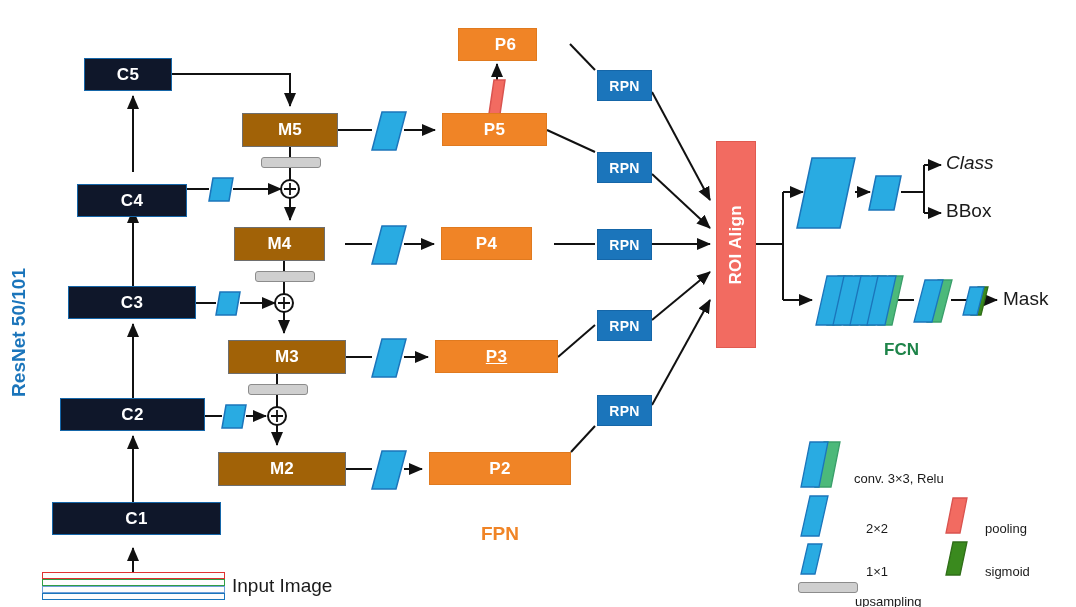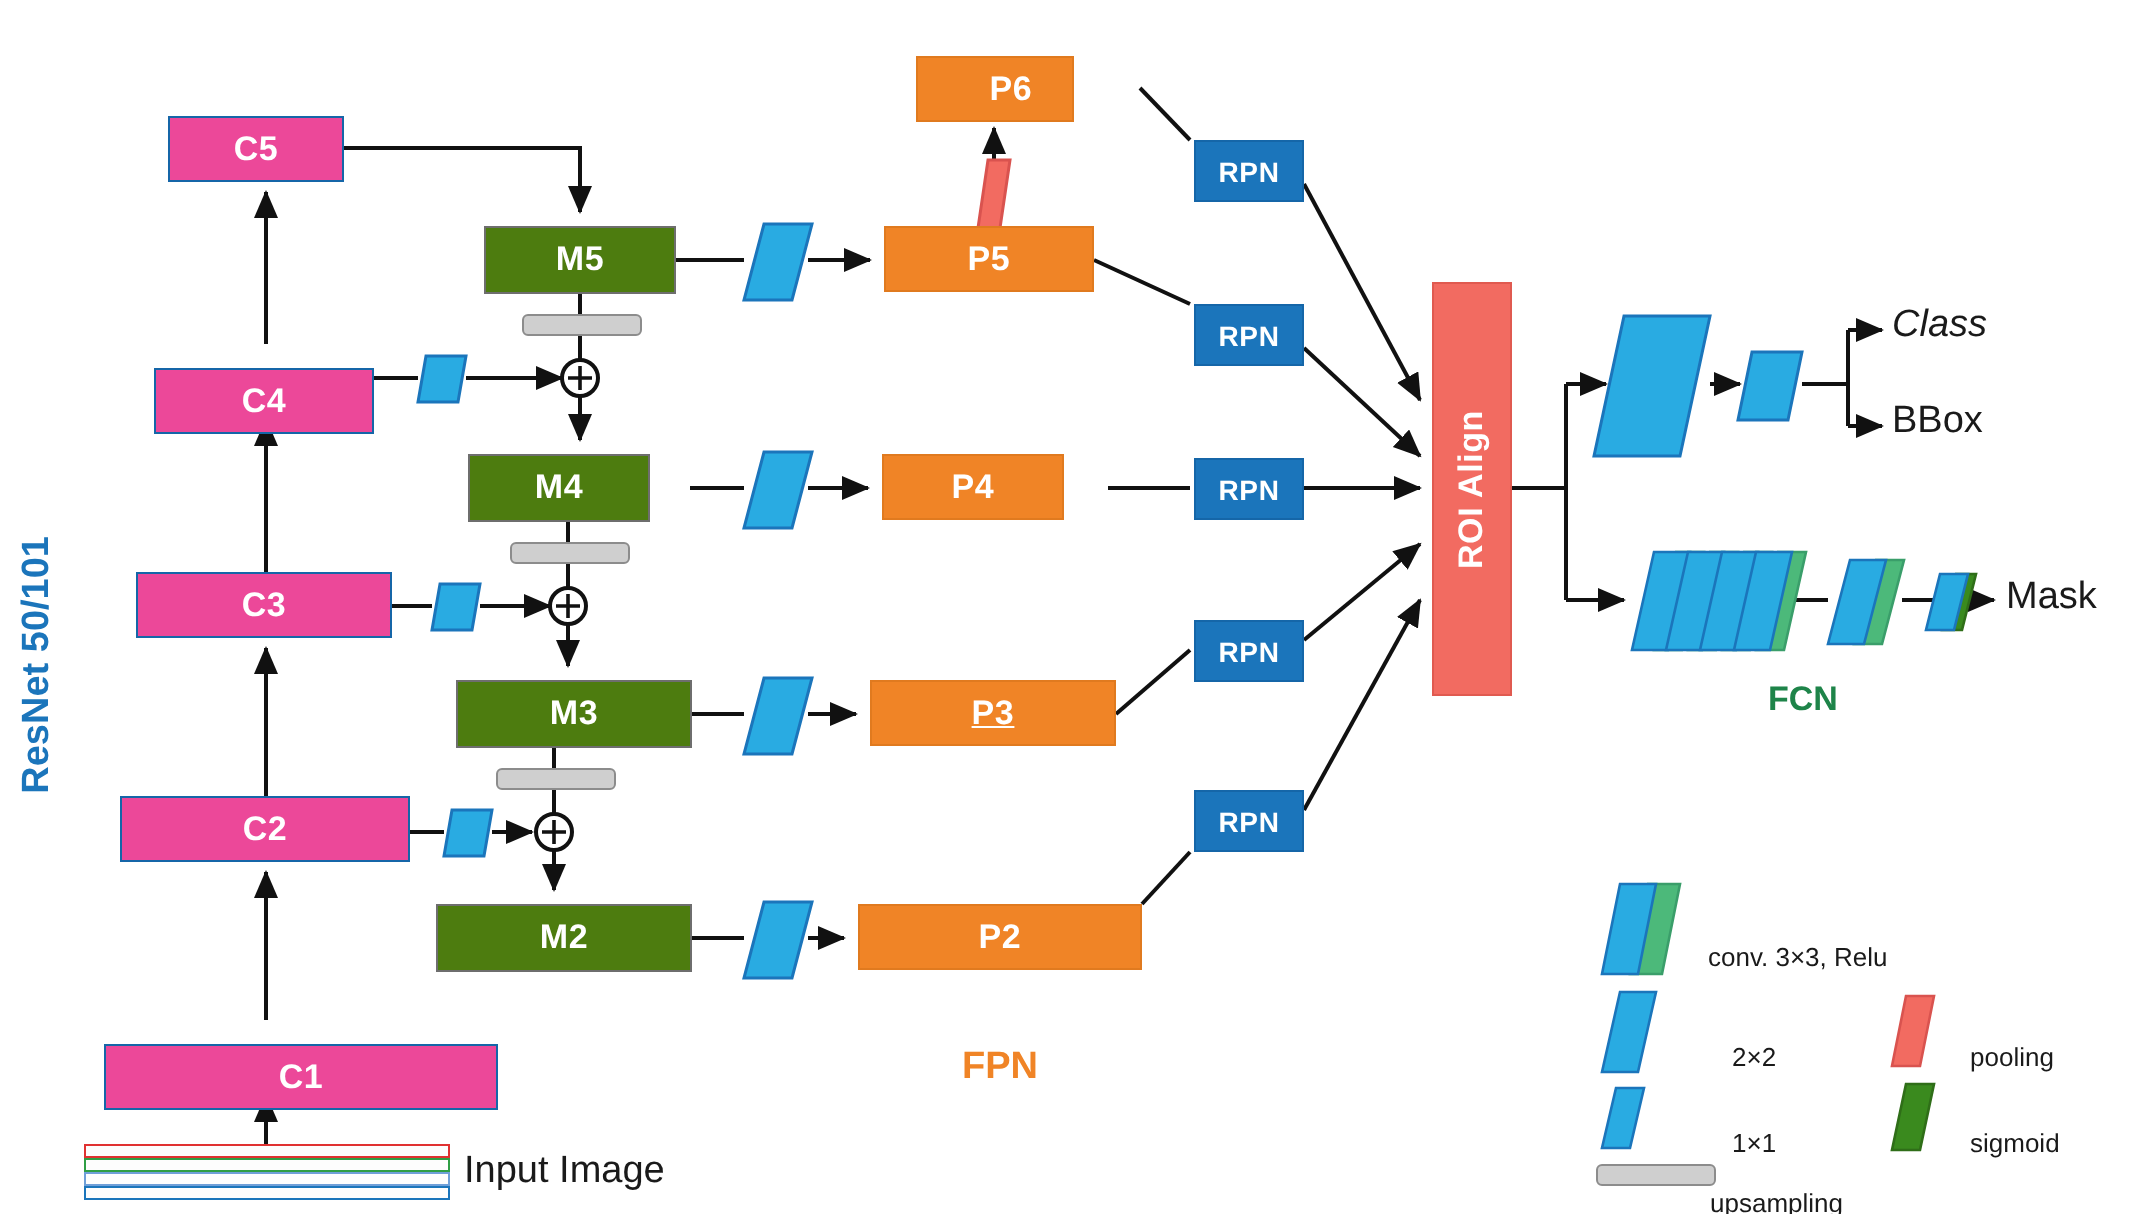--- a/index.html
+++ b/index.html
@@ -1,22 +1,22 @@
 <!DOCTYPE html>
 <html><head>
 <meta charset="utf-8">
 <style>
   html,body{margin:0;padding:0;background:#ffffff;}
   body{width:1076px;height:607px;font-family:"Liberation Sans",sans-serif;}
   #stage{position:relative;width:1076px;height:607px;overflow:hidden;background:#fff;}
 
   .box{position:absolute;display:flex;align-items:center;justify-content:center;
        box-sizing:border-box;color:#ffffff;font-weight:bold;letter-spacing:.3px;}
-  .box-c{background:#ec4899;border:1.5px solid #1566a8;font-size:17px;}
-  .box-m{background:#4d7c0f;border:1.5px solid #6e6e6e;font-size:17px;}
+  .box-c{background:#0f172a;border:1.5px solid #1566a8;font-size:17px;}
+  .box-m{background:#a16207;border:1.5px solid #6e6e6e;font-size:17px;}
   .box-p{background:#f08426;border:1.5px solid #e07a1f;font-size:17px;}
   .box-rpn{background:#1b75bb;border:1.5px solid #1566a8;font-size:14px;}
   .box-roi{background:#f26b61;border:1.5px solid #e05a50;font-size:17px;}
   .vert-text{writing-mode:vertical-rl;transform:rotate(180deg);}
 
   .plain{position:absolute;color:#1a1a1a;font-size:19px;font-family:"Liberation Sans",sans-serif;}
   .lbl-resnet{position:absolute;color:#1b75bb;font-size:19px;font-weight:bold;
               writing-mode:vertical-rl;transform:rotate(180deg);}
   .lbl-fpn{position:absolute;color:#f08426;font-size:19px;font-weight:bold;}
   .lbl-fcn{position:absolute;color:#1e8449;font-size:17px;font-weight:bold;}
@@ -172,21 +172,21 @@
     </div>
   <div class="box box-c" style="left:77px;top:184px;width:110px;height:33px;">
       <span>C4</span>
     </div>
   <div class="box box-c" style="left:68px;top:286px;width:128px;height:33px;">
       <span>C3</span>
     </div>
   <div class="box box-c" style="left:60px;top:398px;width:145px;height:33px;">
       <span>C2</span>
     </div>
-  <div class="box box-c" style="left:52px;top:522px;width:197px;height:33px;">
+  <div class="box box-c" style="left:52px;top:502px;width:169px;height:33px;">
       <span>C1</span>
     </div>
 
   <div class="lbl-resnet" style="left:8px;top:268px;">ResNet 50/101</div>
 
   <div class="imgstack" style="left:42px;top:572px;width:183px;">
     <div style="border:1.5px solid #e03131;"></div>
     <div style="border:1.5px solid #2f9e44;"></div>
     <div style="border:1.5px solid #6f9fd8;"></div>
     <div style="border:1.5px solid #1b75bb;"></div>

